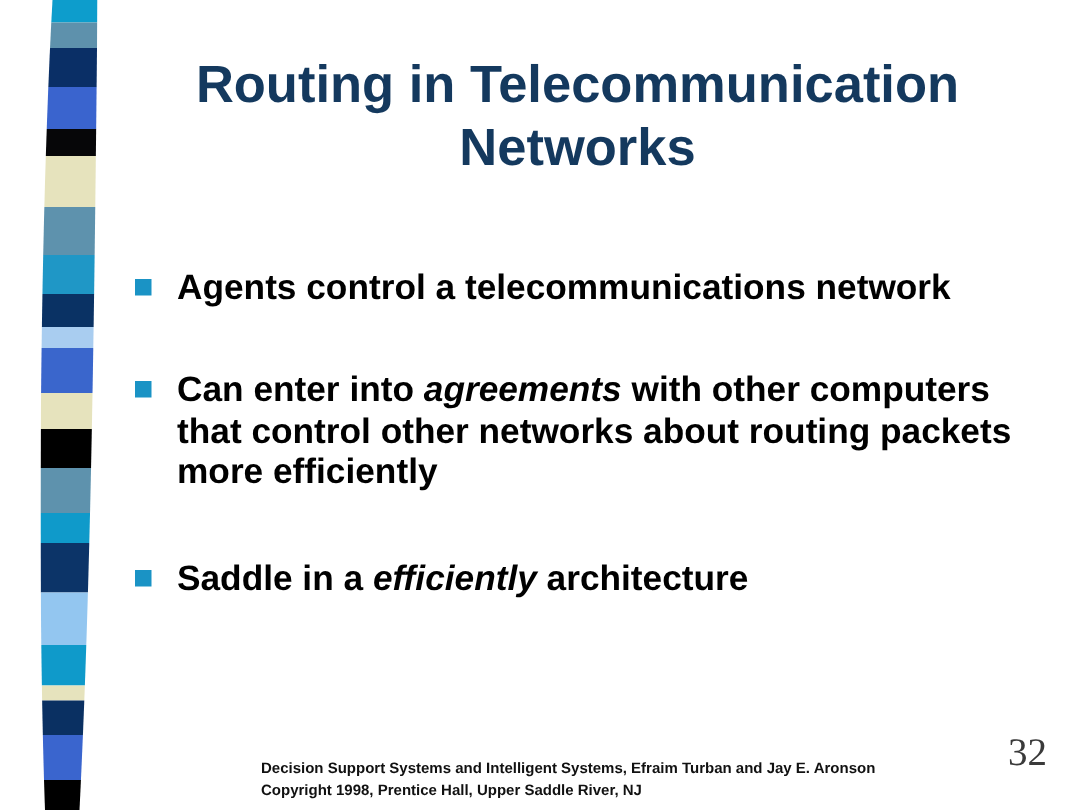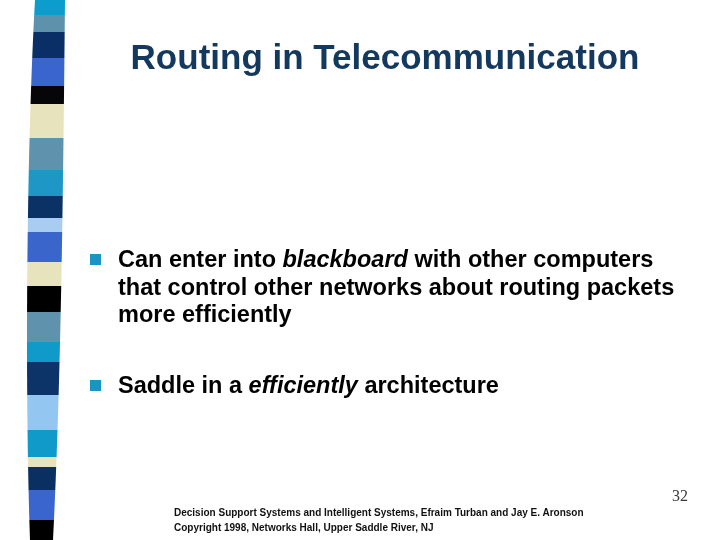--- a/index.html
+++ b/index.html
@@ -23,21 +23,21 @@
     width:568px;font-weight:bold;font-size:23.5px;line-height:27.5px;color:#000000;
   }
   .bullet-text em{font-style:italic;}
   .footer{
     position:absolute;left:174px;top:506px;width:420px;
     font-size:10px;line-height:14.5px;color:#111111;font-weight:bold;
   }
   .page-number{
     position:absolute;left:672px;top:487px;
     font-family:"Liberation Serif", serif;
-    font-size:16px;color:#3a3a3a;
+    font-size:26px;color:#3a3a3a;
   }
 </style>
 </head>
 <body>
 
 <div class="slide">
 
   <svg class="ribbon" viewBox="0 0 70 540" preserveAspectRatio="none" aria-hidden="true">
     <defs>
       <clipPath id="ribbonClip">
@@ -65,33 +65,38 @@
         <rect x="0" y="430" width="70" height="27" fill="#0F9ACA"></rect>
         <rect x="0" y="457" width="70" height="10" fill="#E6E3BD"></rect>
         <rect x="0" y="467" width="70" height="23" fill="#0A3062"></rect>
         <rect x="0" y="490" width="70" height="30" fill="#3A65CE"></rect>
         <rect x="0" y="520" width="70" height="20" fill="#000000"></rect>
       </g>
   </svg>
 
   <div class="title" style="color: rgb(20, 57, 94);">
     <div>Routing in Telecommunication</div>
+    <div>Networks</div>
   </div>
 
+  <div class="bullet-item" style="top:178px">
+    <span class="bullet-marker" style="background: rgb(26, 147, 197);"></span>
+    <div class="bullet-text"><span>Agents control a telecommunications network</span><em></em><span></span></div>
+  </div>
 
   <div class="bullet-item" style="top:246px">
     <span class="bullet-marker" style="background: rgb(26, 147, 197);"></span>
-    <div class="bullet-text"><span>Can enter into </span><em>blackboard</em><span> with other computers that control other networks about routing packets more efficiently</span></div>
+    <div class="bullet-text"><span>Can enter into </span><em>agreements</em><span> with other computers that control other networks about routing packets more efficiently</span></div>
   </div>
 
   <div class="bullet-item" style="top:372px">
     <span class="bullet-marker" style="background: rgb(26, 147, 197);"></span>
     <div class="bullet-text"><span>Saddle in a </span><em>efficiently</em><span> architecture</span></div>
   </div>
 
   <div class="page-number">32</div>
 
   <div class="footer">
     <div>Decision Support Systems and Intelligent Systems, Efraim Turban and Jay E. Aronson</div>
-    <div>Copyright 1998, Networks Hall, Upper Saddle River, NJ</div>
+    <div>Copyright 1998, Prentice Hall, Upper Saddle River, NJ</div>
   </div>
 
 </div>
 
 </body></html>

